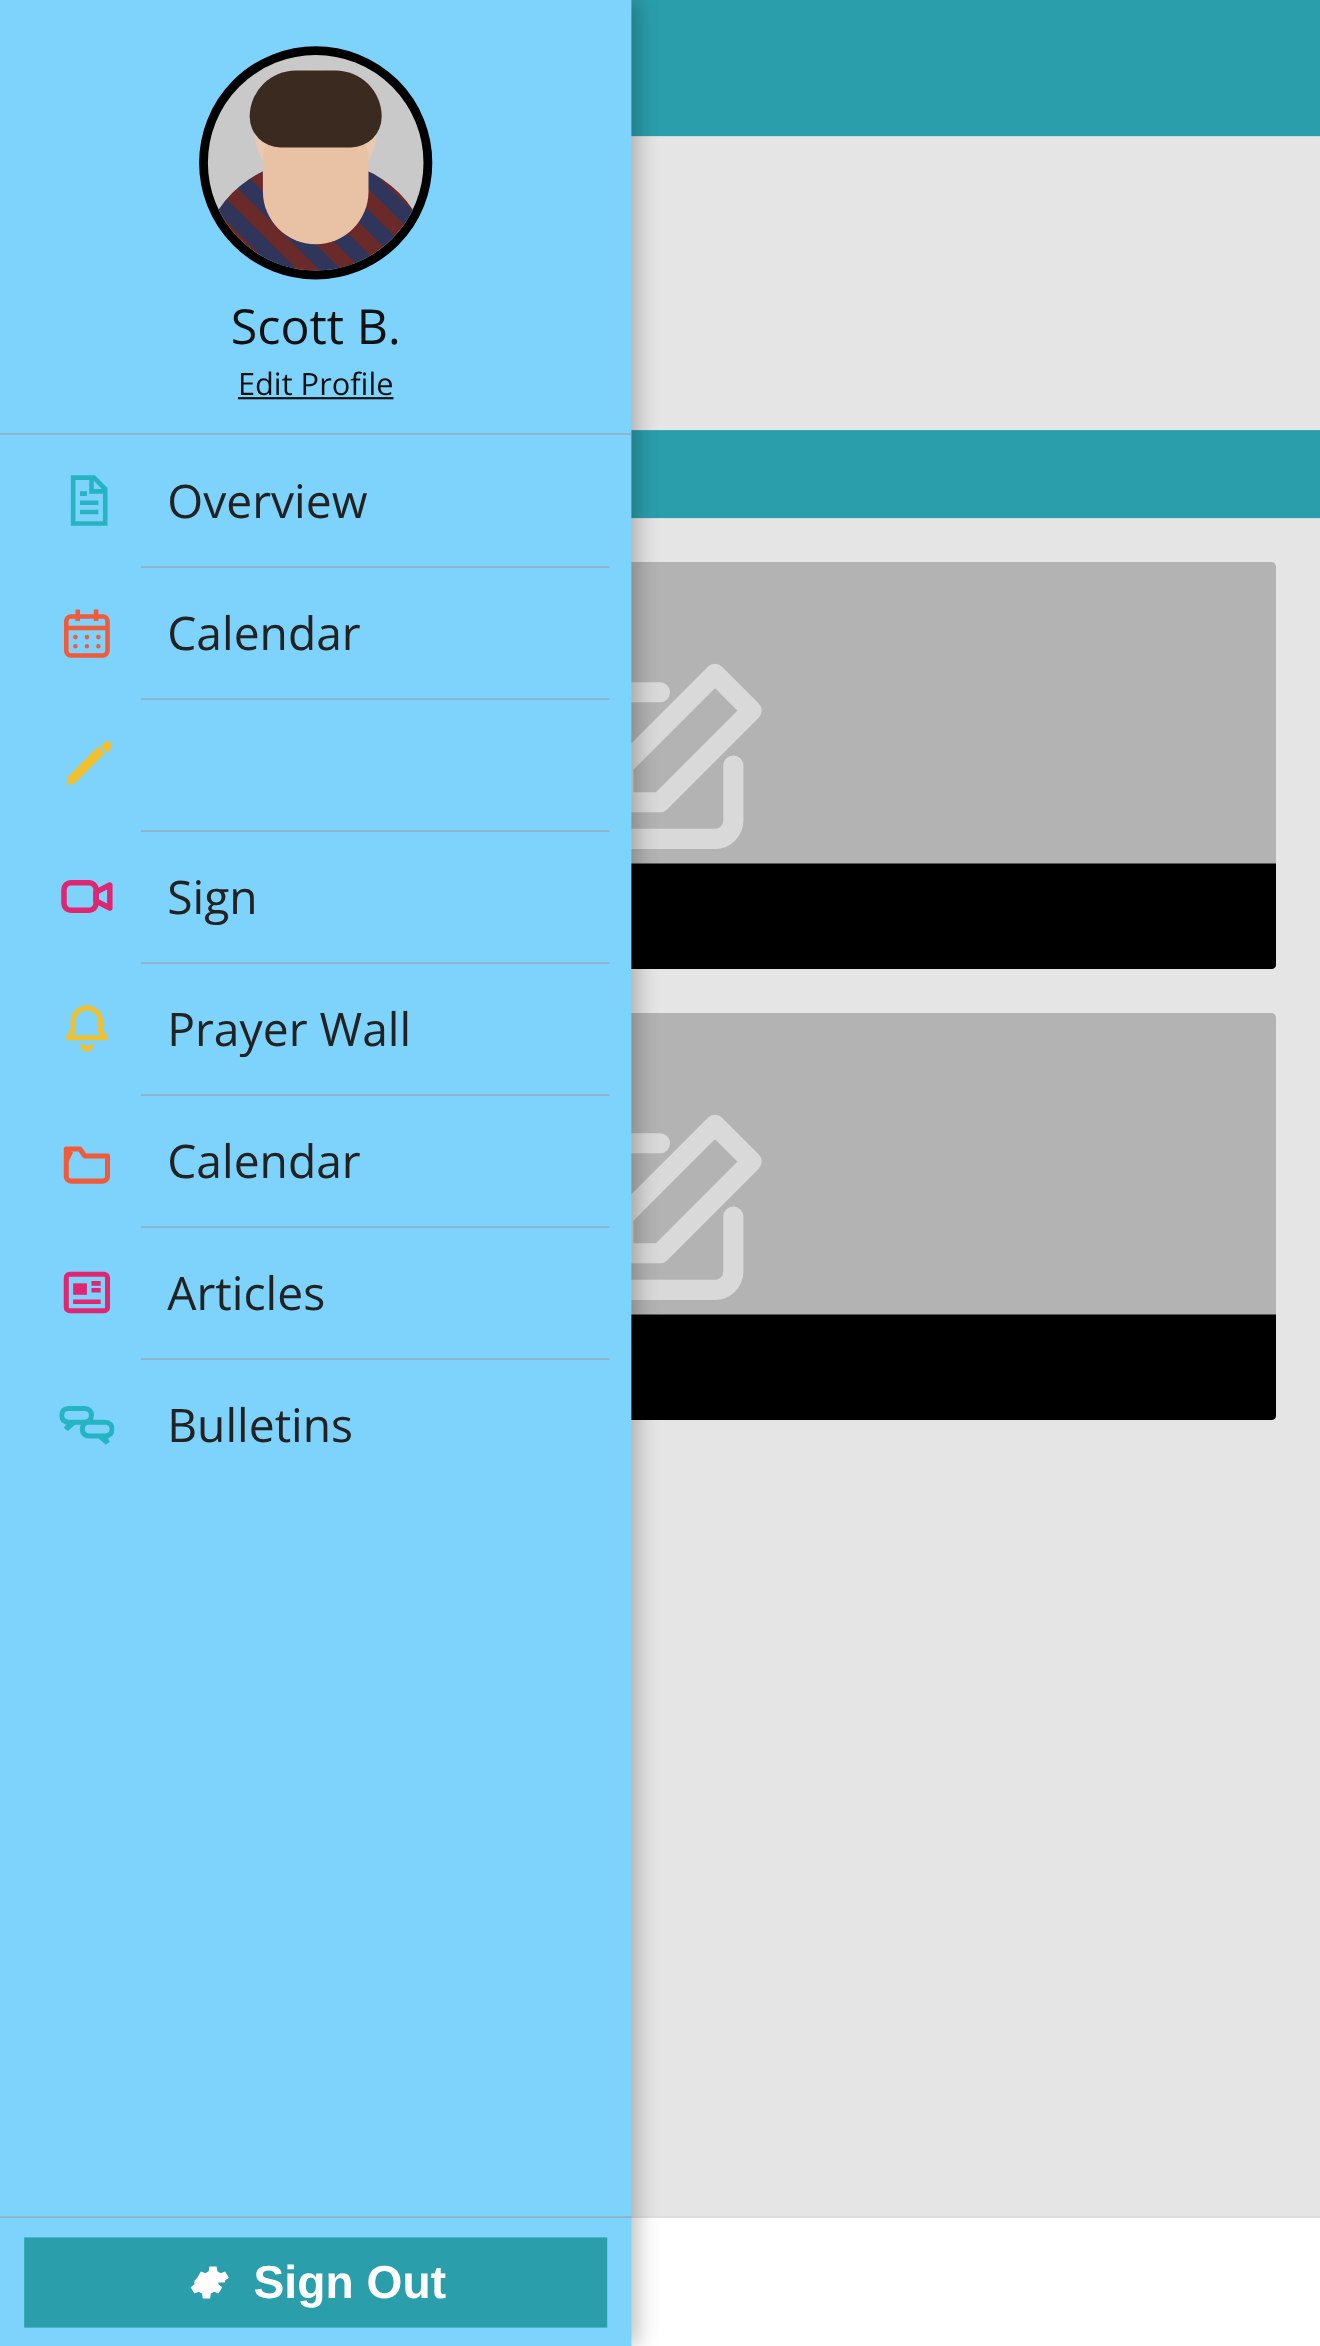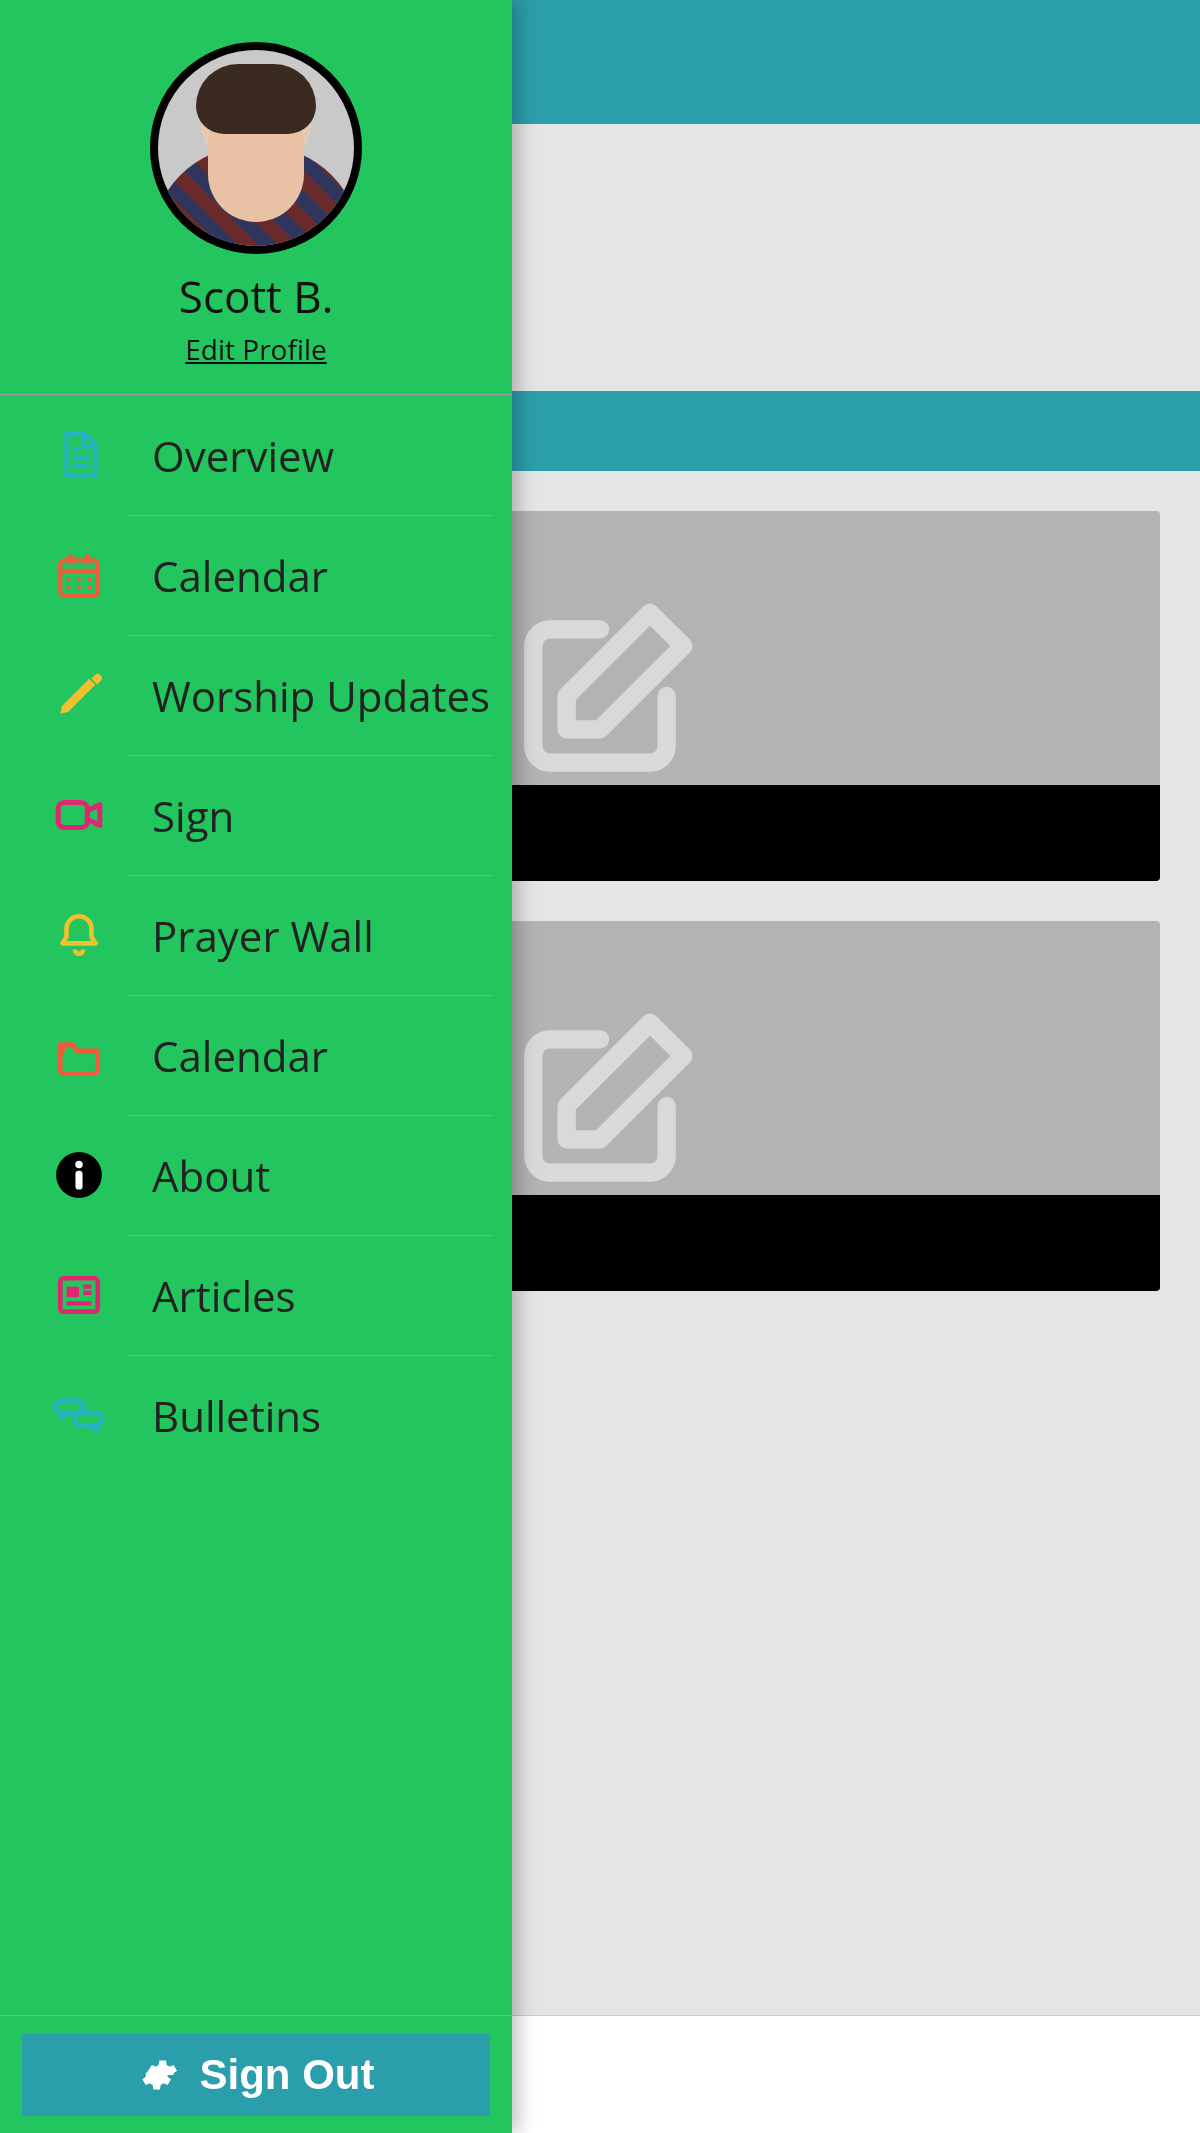--- a/index.html
+++ b/index.html
@@ -53,22 +53,22 @@
   .u-grid { display:grid; grid-template-columns:repeat(2,28px); grid-template-rows:repeat(2,28px); gap:8px;}
   .u-grid span { background:#2b9eab; border-radius:6px;}
 
   
   .dim::after{
     content:""; position:absolute; inset:0; background:rgba(0,0,0,0.0);
   }
 
   
   .drawer {
-    position:absolute; top:0; left:0; width:512px; height:100%;
-    background:#22c55e;
+    position:absolute; top:0; left:0; width:574px; height:100%;
+    background:#7dd3fc;
     box-shadow: 6px 0 18px rgba(0,0,0,.25);
     display:flex; flex-direction:column;
   }
   .profile {
     padding:42px 0 26px 0;
     display:flex; flex-direction:column; align-items:center;
     border-bottom:1px solid #9e9e9e;
   }
   .avatar {
     width:212px; height:212px; border-radius:50%;
@@ -217,21 +217,20 @@
           </div>
         </li>
         <li>
           <div class="row-line"></div>
           <div class="row">
             <span class="mi-ico c-yellow">
               <svg width="50" height="50" viewBox="0 0 24 24">
                 <use href="#pencil-icon"></use>
               </svg>
             </span>
-            <span class="mi-label">Worship Updates</span>
           </div>
         </li>
         <li>
           <div class="row-line"></div>
           <div class="row">
             <span class="mi-ico c-pink">
               <svg width="50" height="50" viewBox="0 0 24 24">
                 <use href="#video-icon"></use>
               </svg>
             </span>
@@ -251,31 +250,20 @@
         </li>
         <li>
           <div class="row-line"></div>
           <div class="row">
             <span class="mi-ico c-red">
               <svg width="50" height="50" viewBox="0 0 24 24">
                 <use href="#folder-icon"></use>
               </svg>
             </span>
             <span class="mi-label">Calendar</span>
-          </div>
-        </li>
-        <li>
-          <div class="row-line"></div>
-          <div class="row">
-            <span class="mi-ico c-black">
-              <svg width="50" height="50" viewBox="0 0 24 24">
-                <use href="#info-icon"></use>
-              </svg>
-            </span>
-            <span class="mi-label">About</span>
           </div>
         </li>
         <li>
           <div class="row-line"></div>
           <div class="row">
             <span class="mi-ico c-pink">
               <svg width="50" height="50" viewBox="0 0 24 24">
                 <use href="#news-icon"></use>
               </svg>
             </span>

